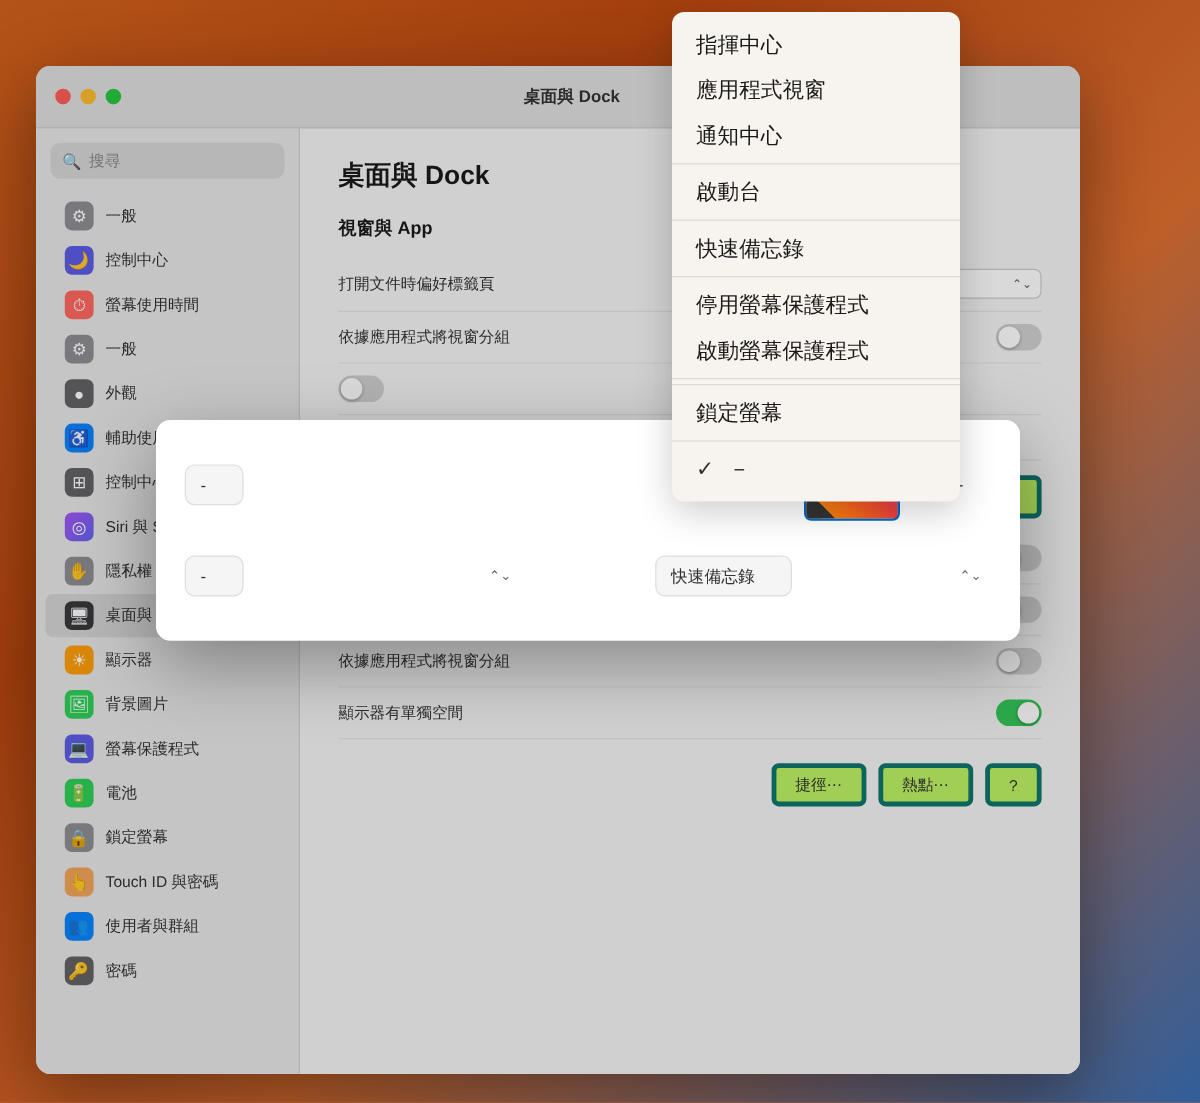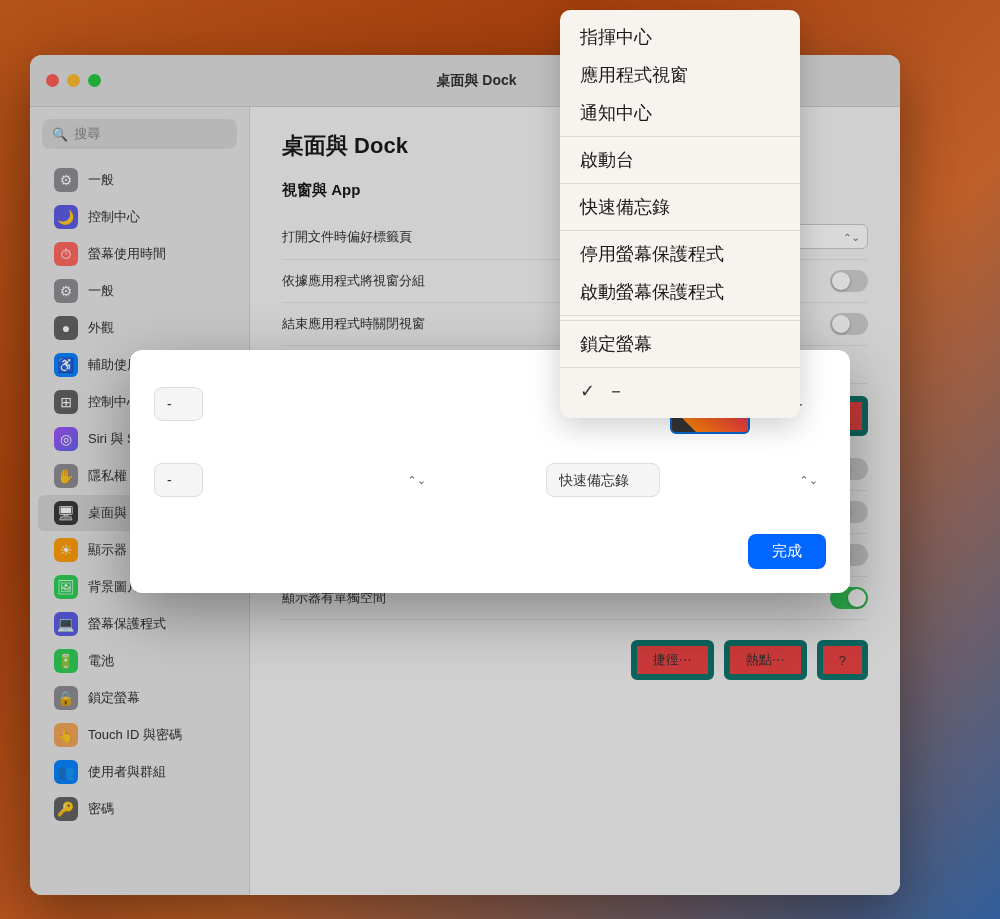--- a/index.html
+++ b/index.html
@@ -227,22 +227,22 @@
 
     .bottom-buttons {
       display: flex;
       justify-content: flex-end;
       gap: 10px;
       margin-top: 20px;
       padding-bottom: 16px;
     }
 
     .btn-secondary {
-      background: #ef4444;
-      border: 6px solid #0f766e;
+      background: #bef264;
+      border: 4px solid #0f766e;
       border-radius: 6px;
       padding: 5px 16px;
       font-size: 13px;
       cursor: pointer;
       color: #333;
     }
 
     
     .modal-overlay {
       position: absolute;
@@ -550,21 +550,20 @@
           <span class="select-arrow">⌃⌄</span>
         </div>
       </div>
 
       <div class="setting-row">
         <span class="setting-label">依據應用程式將視窗分組</span>
         <div class="toggle"></div>
       </div>
 
       <div class="setting-row">
-        <span class="setting-label">結束應用程式時關閉視窗</span>
         <div class="toggle"></div>
       </div>
 
       <div class="setting-row">
         <span class="setting-label dimmed">若啟用此選項，重新打開應用程式</span>
       </div>
 
       <div style="display:flex; justify-content:flex-end; margin: 12px 0;">
         <button class="btn-secondary">自訂...</button>
       </div>
@@ -663,17 +662,14 @@
         </select>
       </div>
       <div style="width:80px; height:60px;"></div>
       <div class="modal-select-wrap" style="flex:1;">
         <select class="modal-select">
           <option>快速備忘錄</option>
         </select>
       </div>
     </div>
 
-    <div class="modal-footer">
-      <button class="btn-blue">完成</button>
-    </div>
   </div>
 </div>
 
 </body></html>

